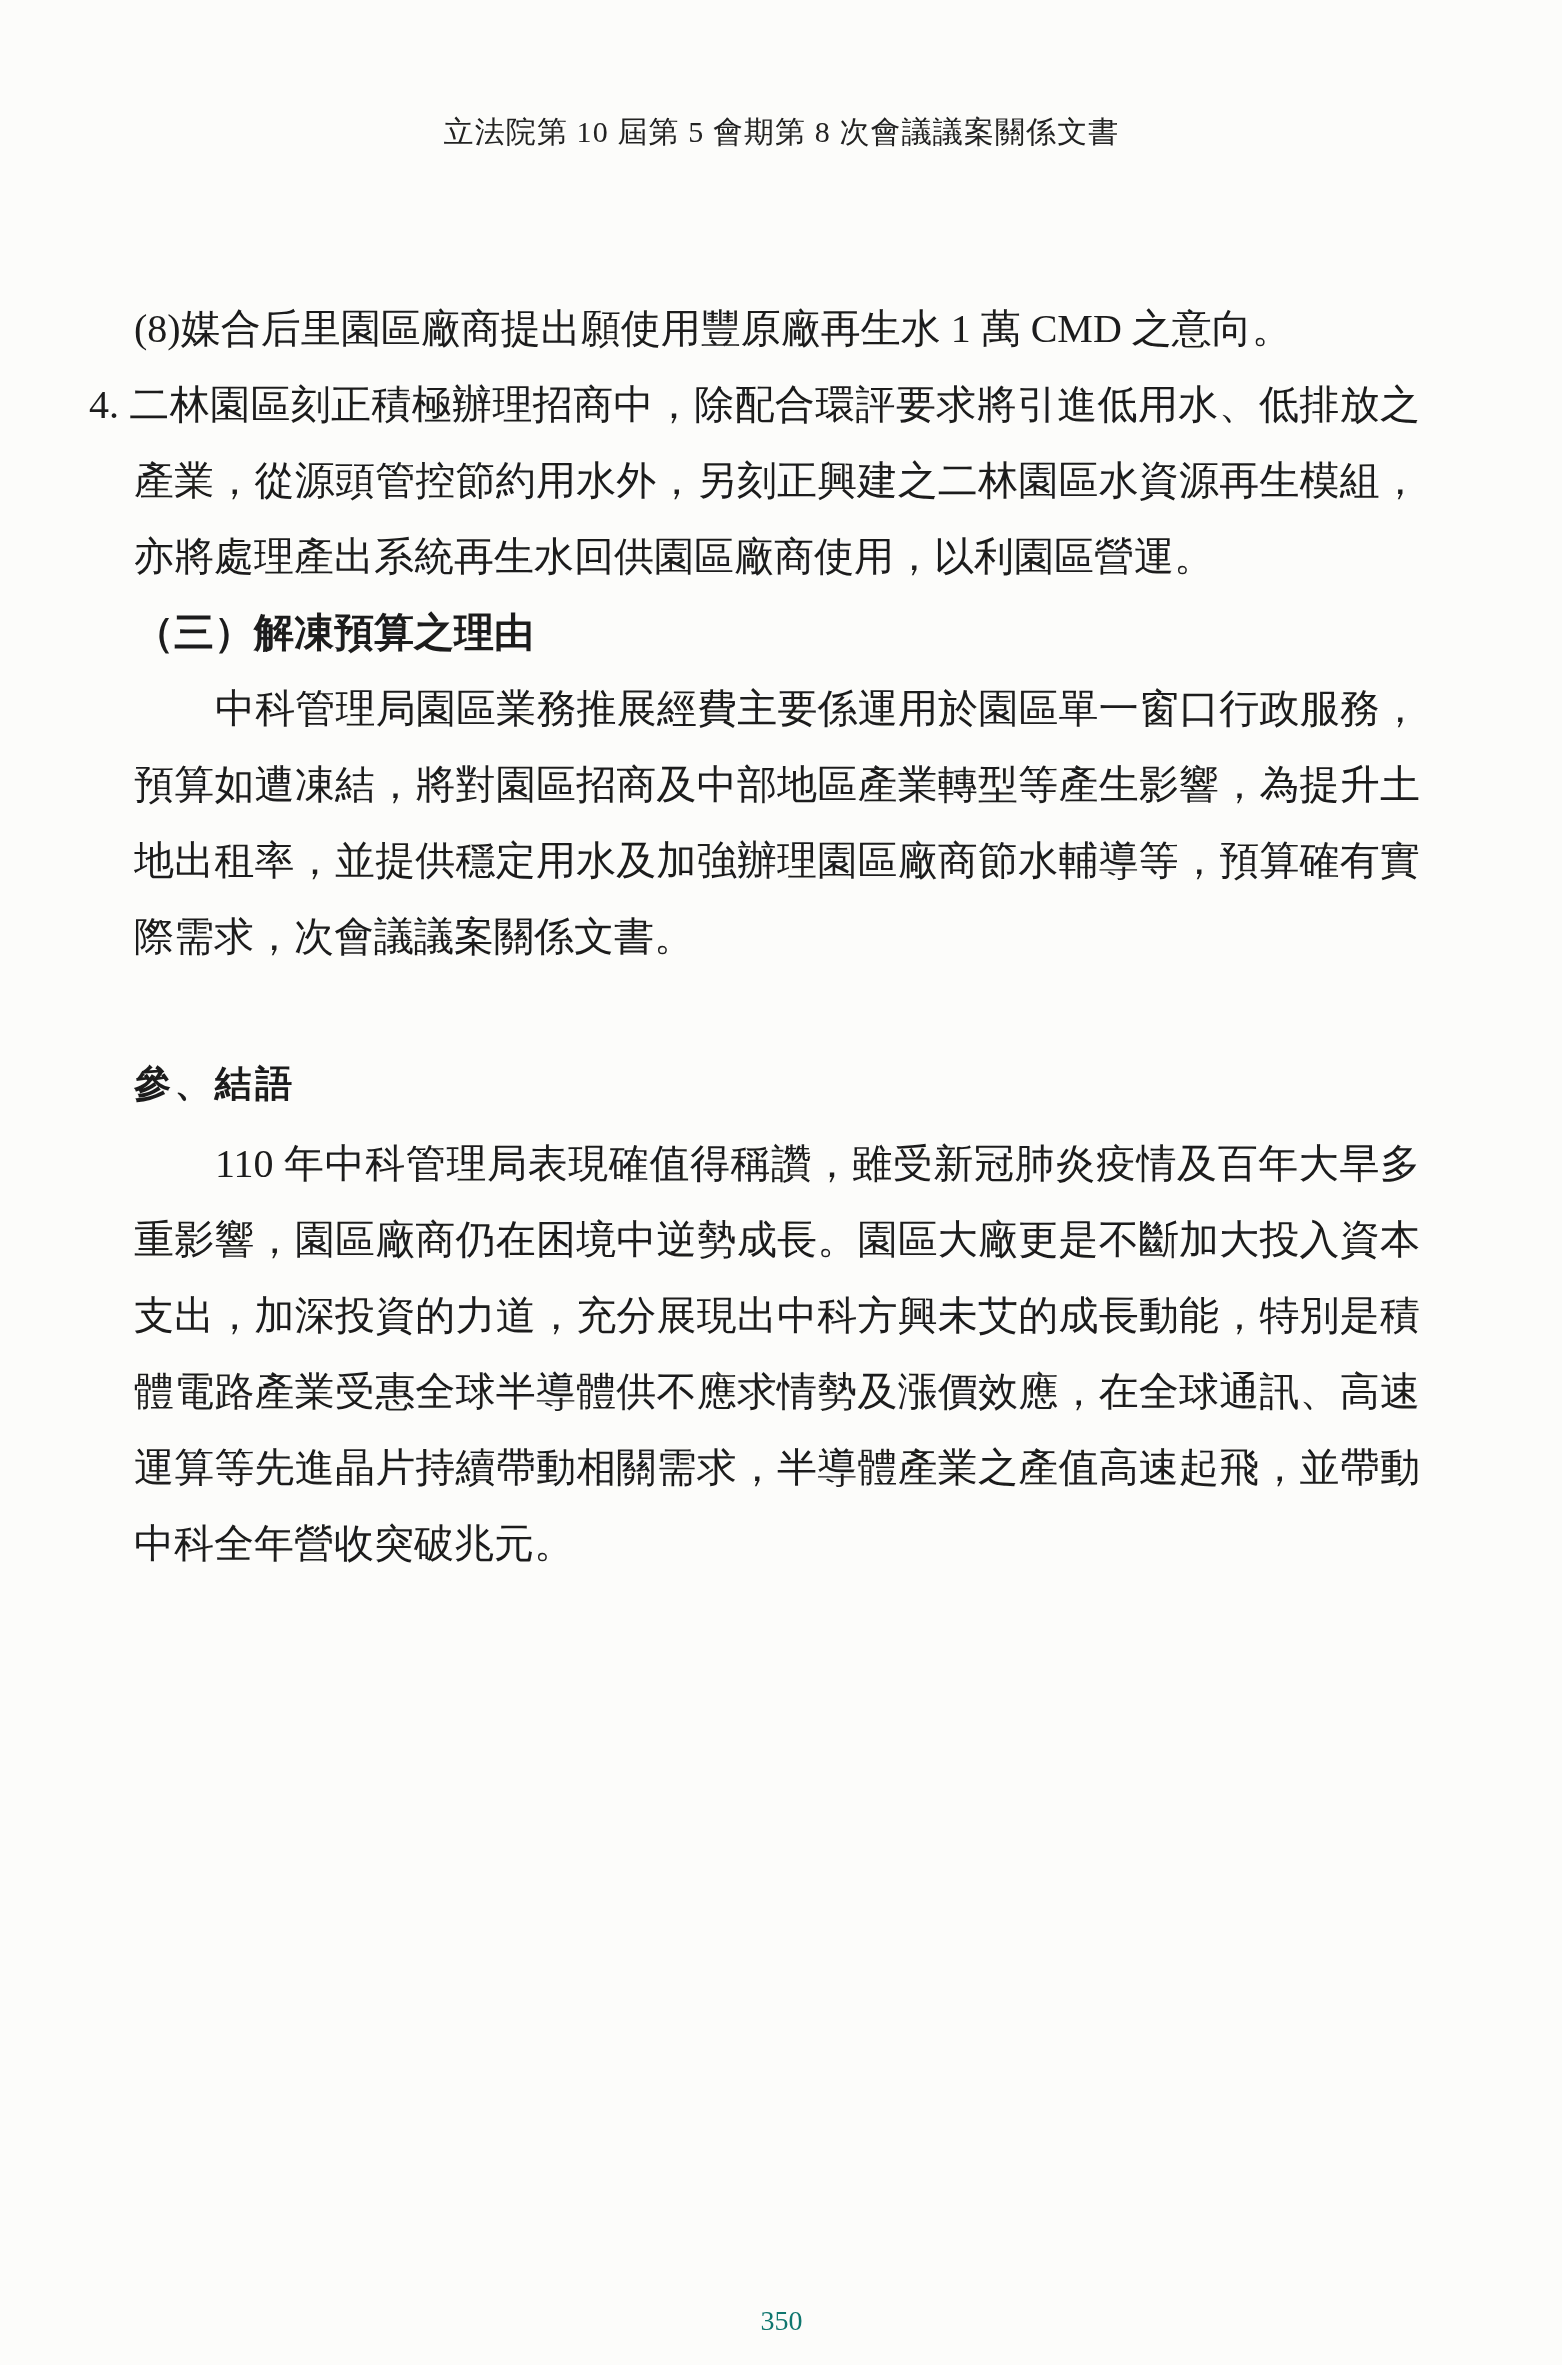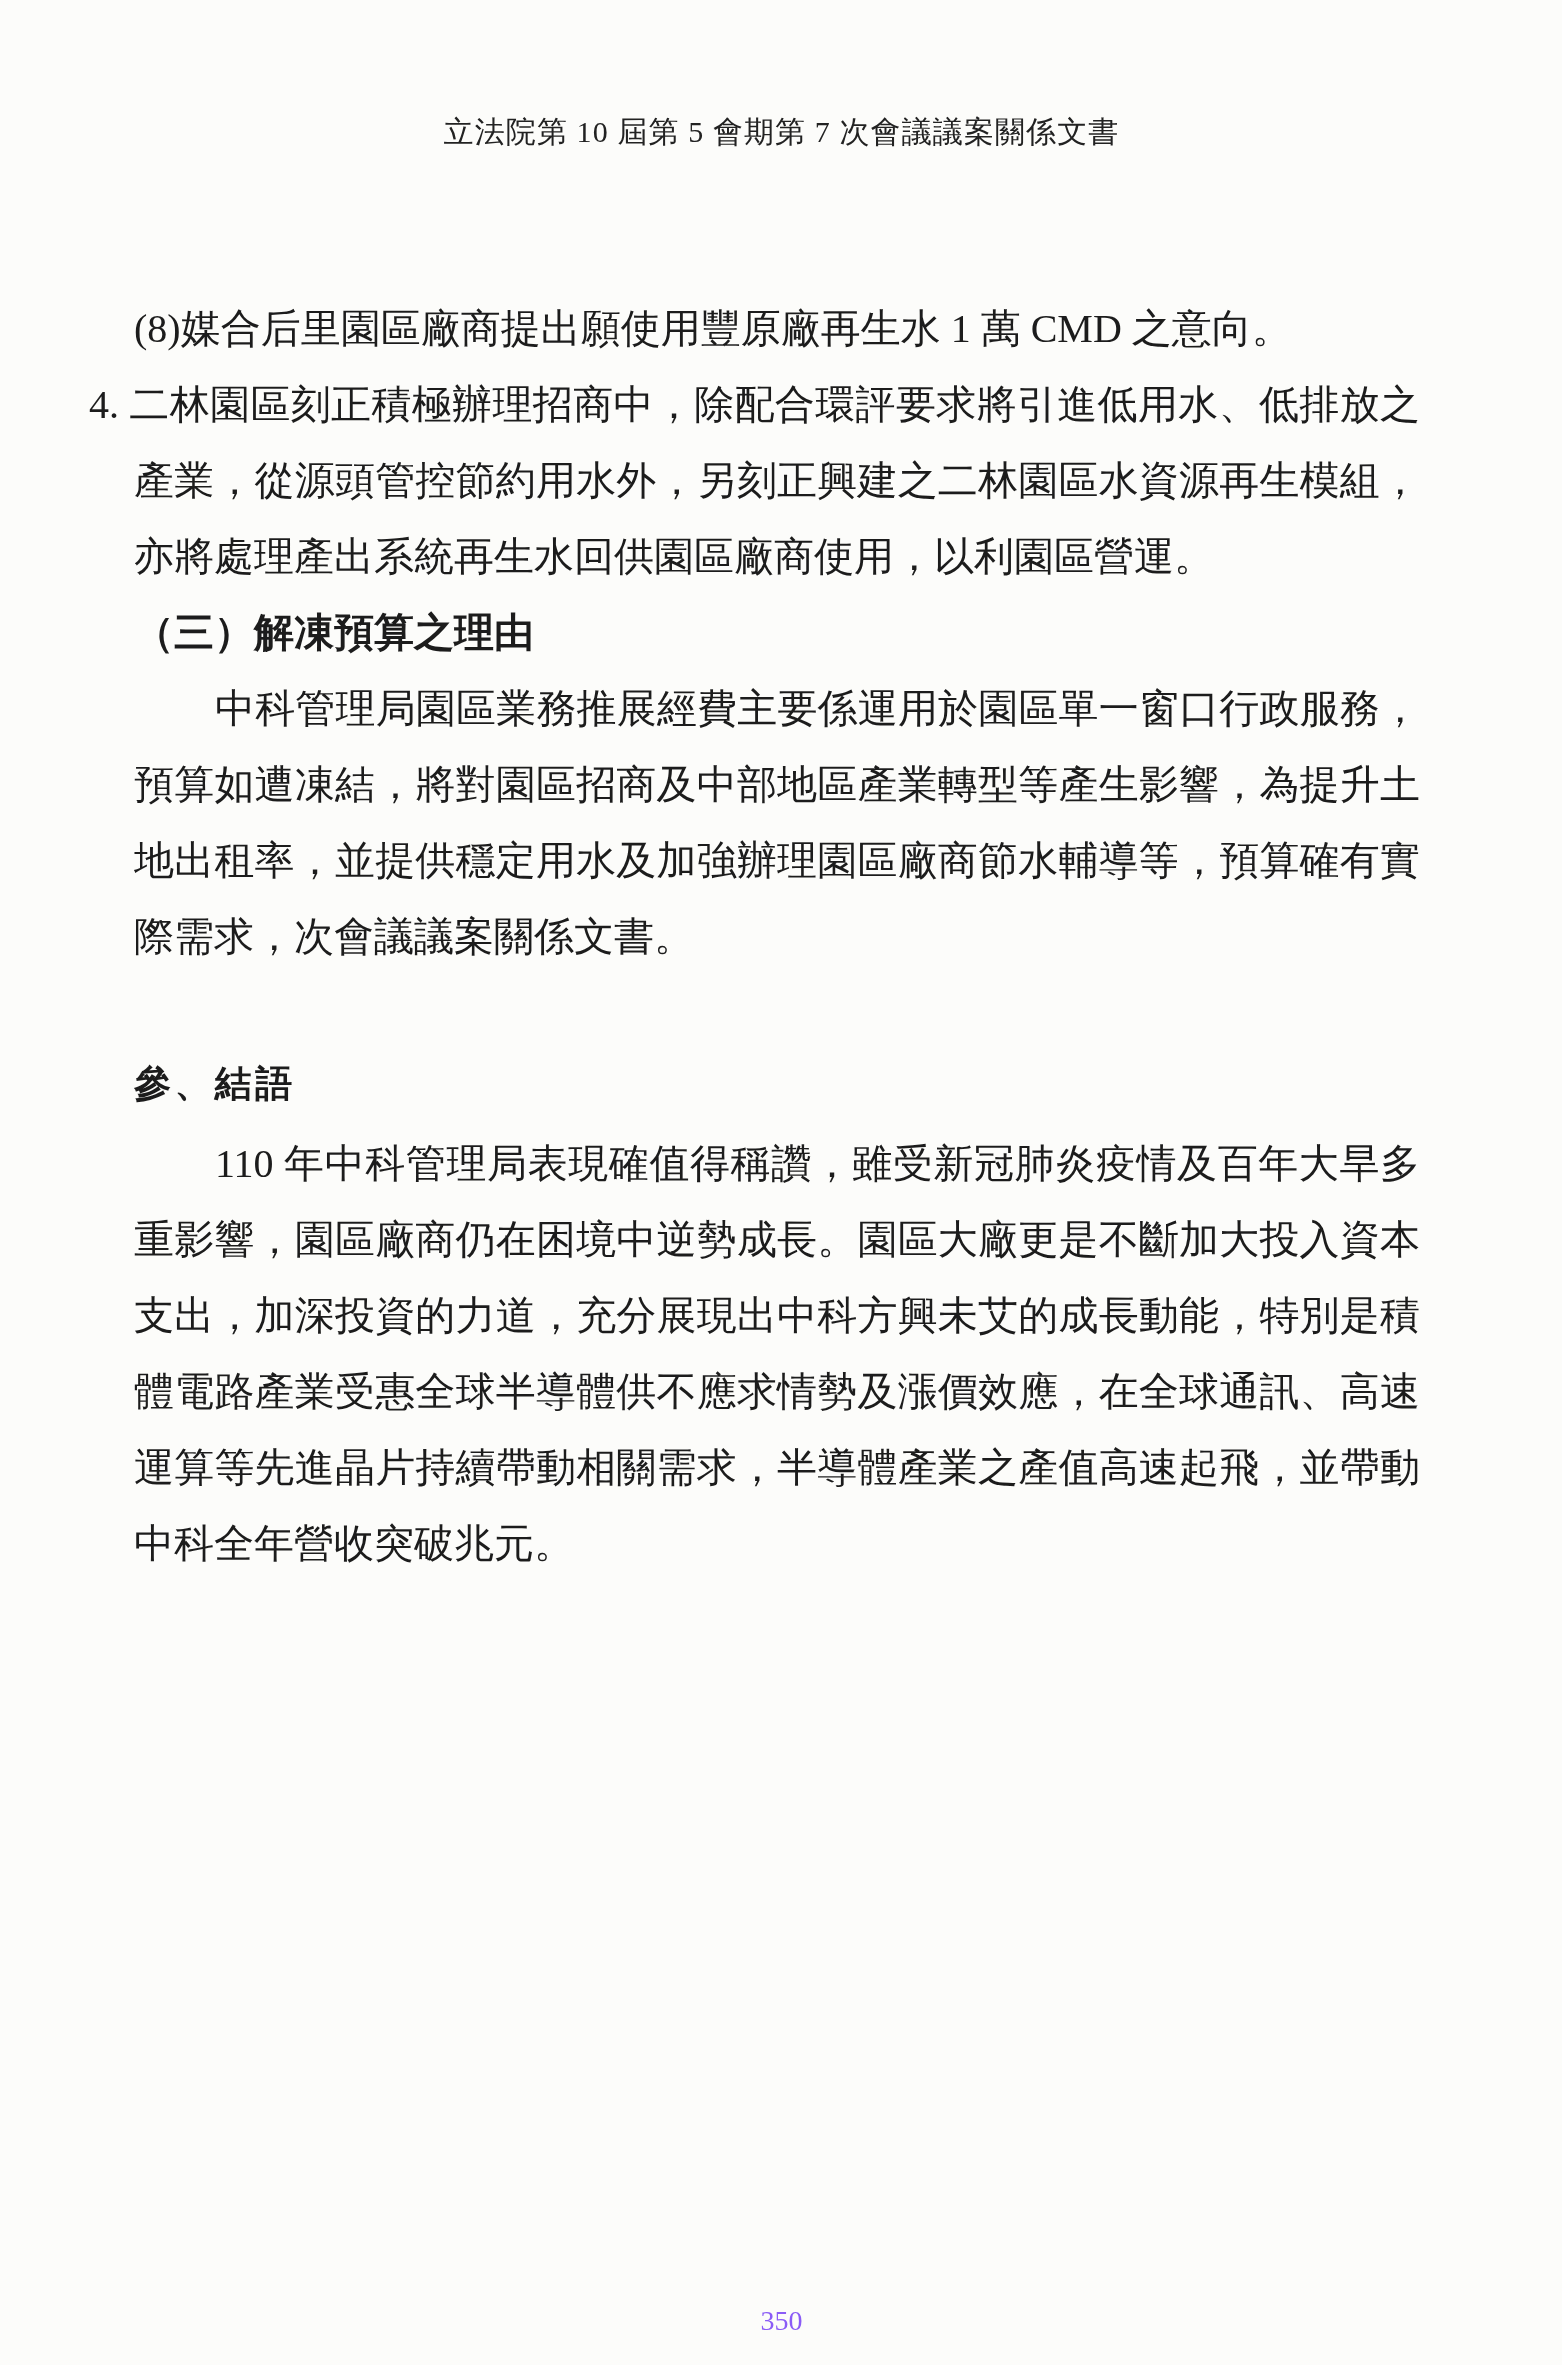--- a/index.html
+++ b/index.html
@@ -67,29 +67,29 @@
     letter-spacing: 3.4px;
     line-height: 84px;
   }
   .page-number {
     position: absolute;
     bottom: 29px;
     left: 0;
     width: 100%;
     text-align: center;
     font-size: 28px;
-    color: #8b5cf6;
+    color: #0f766e;
   }
 </style>
 </head>
 <body>
 
 <div class="page">
 
-  <div class="doc-header">立法院第 10 屆第 5 會期第 7 次會議議案關係文書</div>
+  <div class="doc-header">立法院第 10 屆第 5 會期第 8 次會議議案關係文書</div>
 
   <div class="doc-body">
 
     <p class="li-sub">(8)媒合后里園區廠商提出願使用豐原廠再生水 1 萬 CMD 之意向。</p>
 
     <p class="li-num">4. 二林園區刻正積極辦理招商中，除配合環評要求將引進低用水、低排放之產業，從源頭管控節約用水外，另刻正興建之二林園區水資源再生模組，亦將處理產出系統再生水回供園區廠商使用，以利園區營運。</p>
 
     <p class="sub-heading">（三）解凍預算之理由</p>
 
     <p class="para">中科管理局園區業務推展經費主要係運用於園區單一窗口行政服務，預算如遭凍結，將對園區招商及中部地區產業轉型等產生影響，為提升土地出租率，並提供穩定用水及加強辦理園區廠商節水輔導等，預算確有實際需求，次會議議案關係文書。</p>

